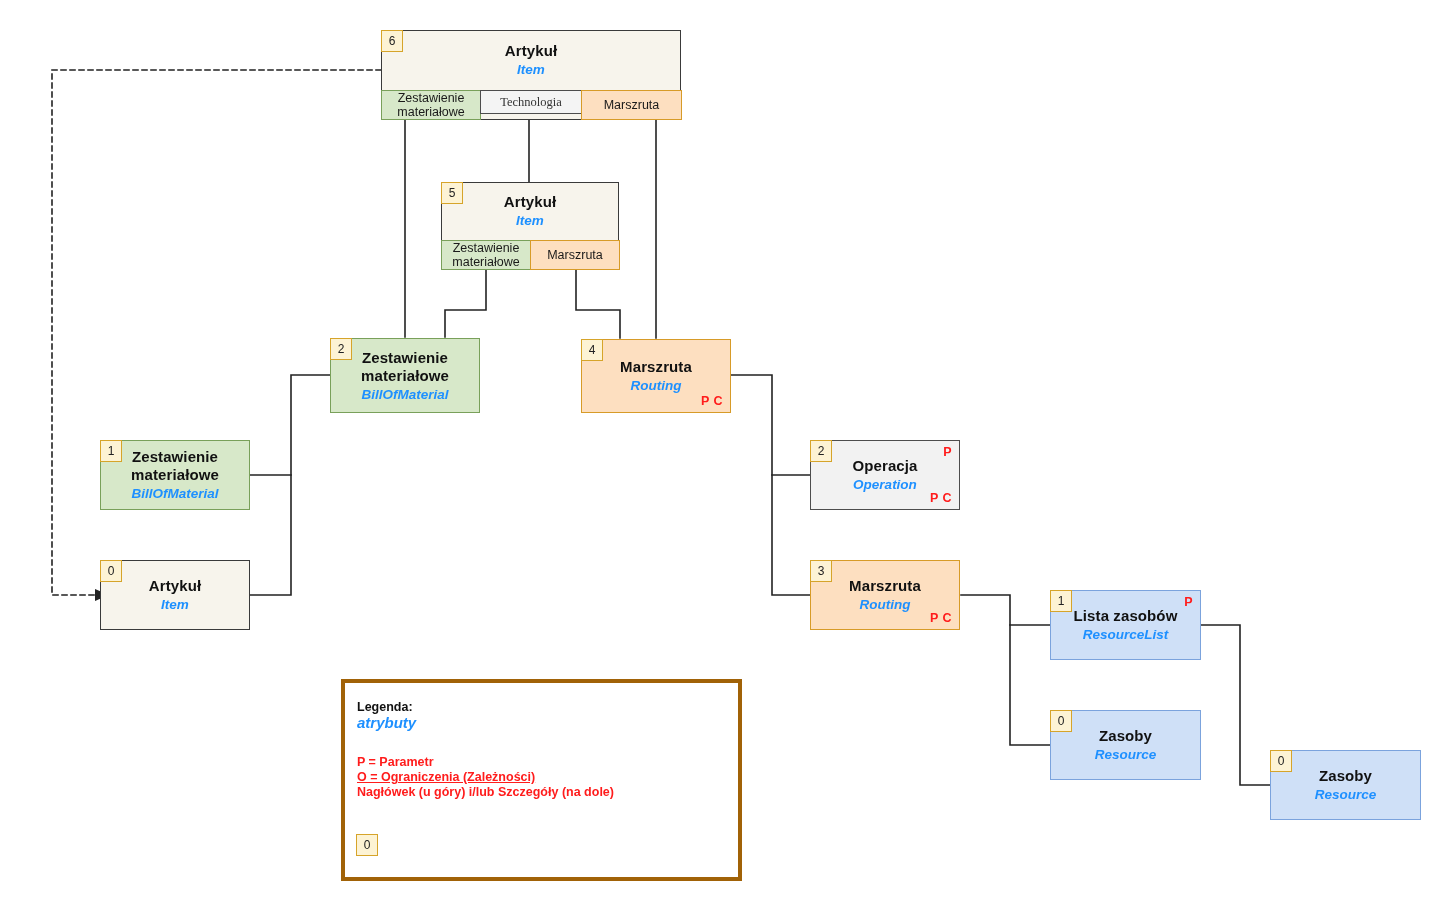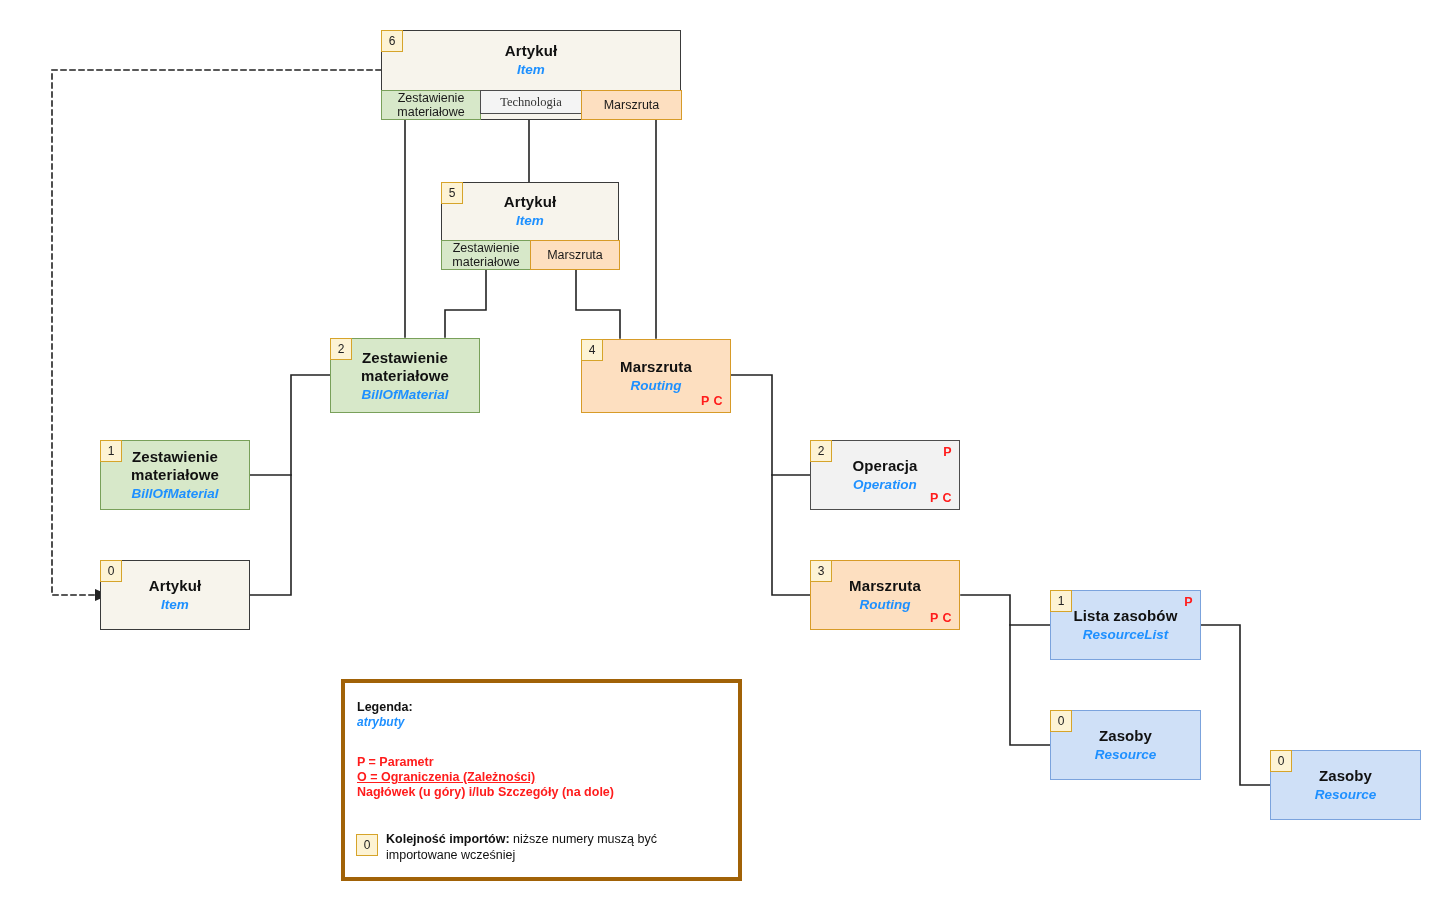--- a/index.html
+++ b/index.html
@@ -137,21 +137,21 @@
     top: 17px;
     font-size: 12.5px;
     font-weight: bold;
     color: #111;
     line-height: 15px;
   }
   .lg-head-sub {
     position: absolute;
     left: 12px;
     top: 32px;
-    font-size: 12px;
+    font-size: 15px;
     font-weight: bold;
     font-style: italic;
     color: #1e90ff;
     line-height: 15px;
   }
   .lg-red {
     position: absolute;
     left: 12px;
     font-size: 12.5px;
     font-weight: bold;
@@ -327,16 +327,15 @@
 
   <div id="legend">
     <div class="lg-head">Legenda:</div>
     <div class="lg-head-sub">atrybuty</div>
 
     <div class="lg-red" style="top:60px;">P = Parametr</div>
     <div class="lg-red" style="top:75px;text-decoration:underline;">O = Ograniczenia (Zależności)</div>
     <div class="lg-red" style="top:90px;">Nagłówek (u góry) i/lub Szczegóły (na dole)</div>
 
     <div class="lg-badge">0</div>
-    <div class="lg-note"><b>Kolejność importów:</b><span> niższe numery muszą być importowane wcześniej</span></div>
   </div>
 
 </div>
 
 </body></html>

